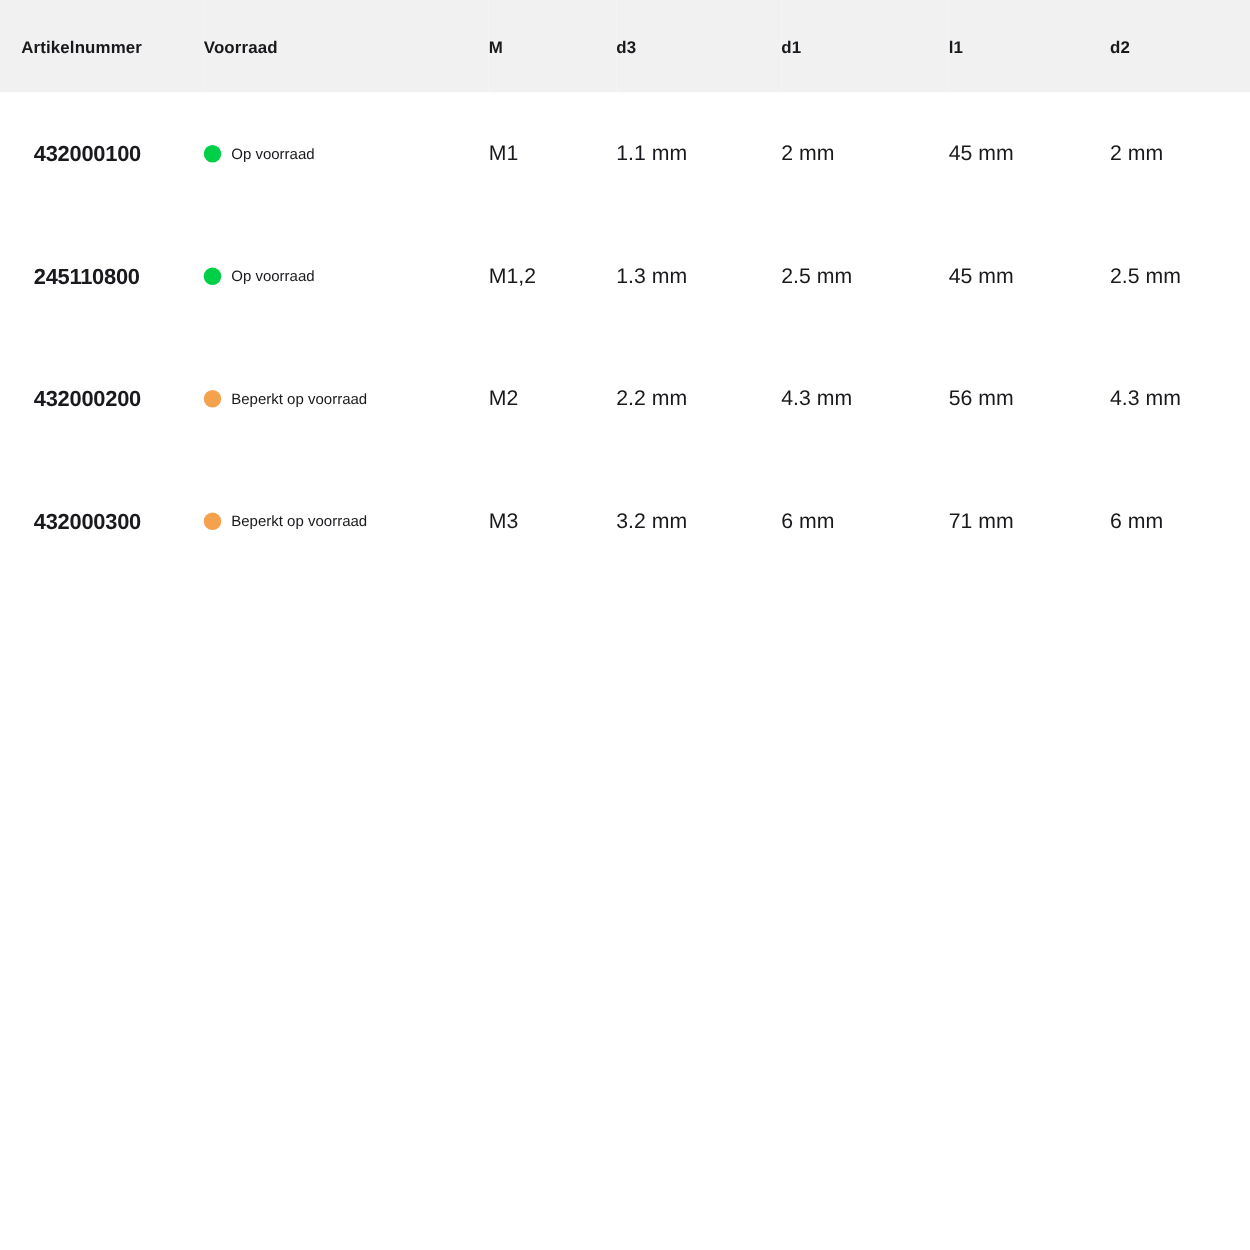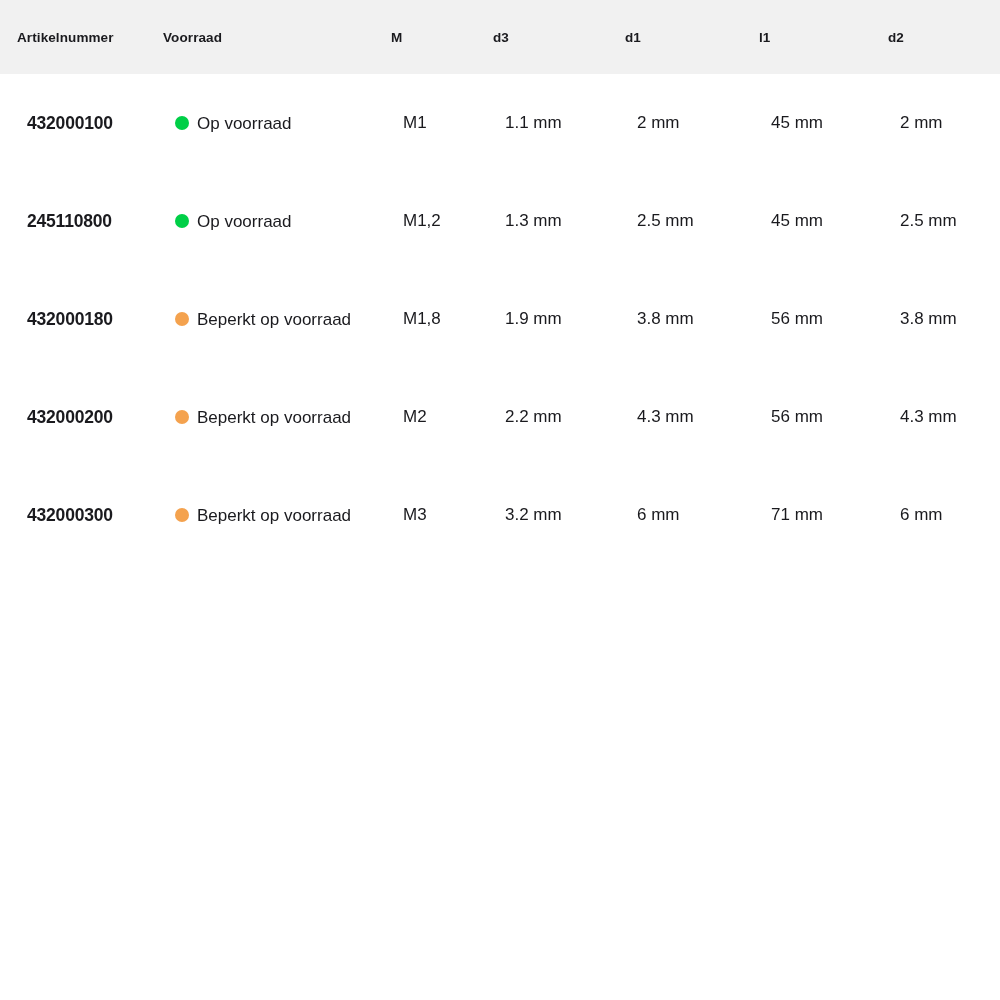--- a/index.html
+++ b/index.html
@@ -34,21 +34,21 @@
   }
   .spec-table tbody tr {
     height: 98px;
     background: #ffffff;
   }
   .spec-table td {
     text-align: left;
     font-size: 17px;
     font-weight: 400;
     color: #1a1a1e;
-    padding: 12px;
+    padding: 0;
     vertical-align: middle;
     white-space: nowrap;
   }
   td.artnr, th.artnr {
     padding-left: 27px;
   }
   td.artnr {
     font-weight: 700;
     font-size: 17.5px;
     letter-spacing: -0.2px;
@@ -71,21 +71,21 @@
     gap: 8px;
   }
   .dot {
     width: 14px;
     height: 14px;
     border-radius: 50%;
     flex: 0 0 auto;
     display: inline-block;
   }
   .stock-label {
-    font-size: 17px;
+    font-size: 12px;
     line-height: 1;
   }
 </style>
 </head>
 <body>
 
 <table class="spec-table">
   <colgroup>
     <col class="c-art">
       <col class="c-voor">
@@ -129,34 +129,20 @@
             <span class="stock-label">Op voorraad</span>
           </div>
         </td>
         <td>M1,2</td>
         <td>1.3 mm</td>
         <td>2.5 mm</td>
         <td>45 mm</td>
         <td>2.5 mm</td>
       </tr>
       <tr>
-        <td class="artnr">432000180</td>
-        <td>
-          <div class="stock-cell">
-            <span class="dot" style="background: rgb(244, 162, 78);"></span>
-            <span class="stock-label">Beperkt op voorraad</span>
-          </div>
-        </td>
-        <td>M1,8</td>
-        <td>1.9 mm</td>
-        <td>3.8 mm</td>
-        <td>56 mm</td>
-        <td>3.8 mm</td>
-      </tr>
-      <tr>
         <td class="artnr">432000200</td>
         <td>
           <div class="stock-cell">
             <span class="dot" style="background: rgb(244, 162, 78);"></span>
             <span class="stock-label">Beperkt op voorraad</span>
           </div>
         </td>
         <td>M2</td>
         <td>2.2 mm</td>
         <td>4.3 mm</td>

